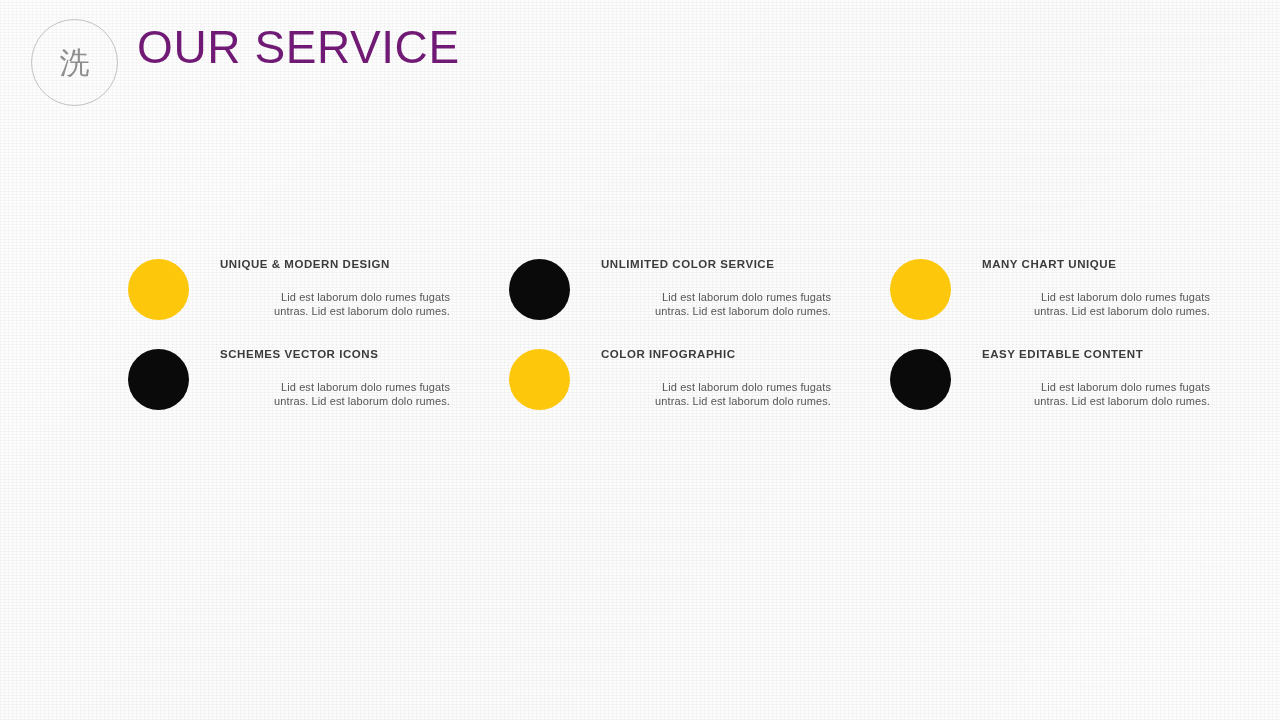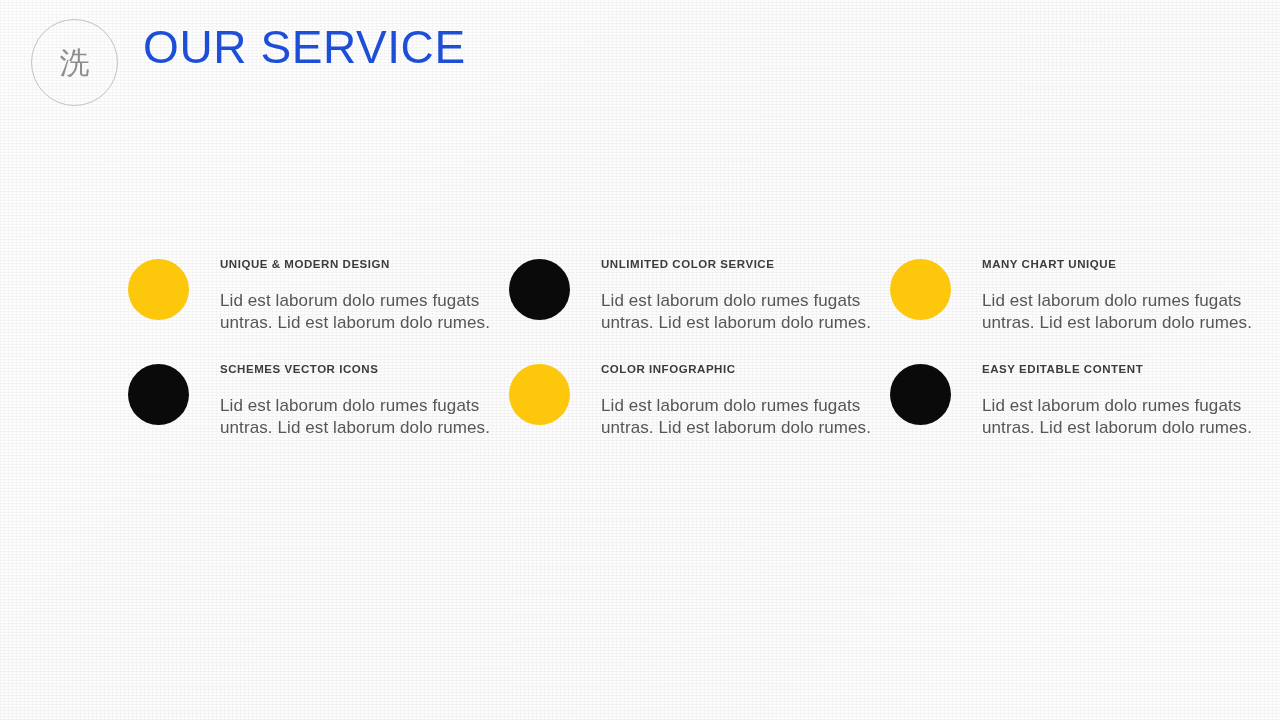--- a/index.html
+++ b/index.html
@@ -48,26 +48,26 @@
   .logo-glyph {
     font-family: "DejaVu Serif", "DejaVu Sans", serif;
     font-size: 30px;
     color: #8e8e8e;
     line-height: 1;
     letter-spacing: 0;
     user-select: none;
   }
   .page-title {
     position: absolute;
-    left: 143px;
+    left: 137px;
     top: 22px;
     font-size: 46px;
     font-weight: 300;
     letter-spacing: 0.6px;
-    color: #1d4ed8;
+    color: #701a75;
     line-height: 1.1;
     white-space: nowrap;
   }
   .page-subtitle {
     position: absolute;
     left: 138px;
     top: 87px;
     font-size: 12.5px;
     font-weight: 400;
     color: #585858;
@@ -107,27 +107,28 @@
   .feature-title {
     font-size: 11.5px;
     font-weight: 700;
     color: #3b3b3b;
     letter-spacing: 0.55px;
     line-height: 1;
     margin: 0 0 19px 0;
     white-space: nowrap;
   }
   .feature-text {
-    font-size: 17px;
+    font-size: 11px;
     font-weight: 400;
     color: #565656;
     line-height: 1.34;
     letter-spacing: 0.1px;
     margin: 0;
     max-width: 230px;
+    text-align: right;
   }
   .feature-text .line {
     display: block;
     white-space: nowrap;
   }
 </style>
 </head>
 <body>
 
 <div class="slide">

